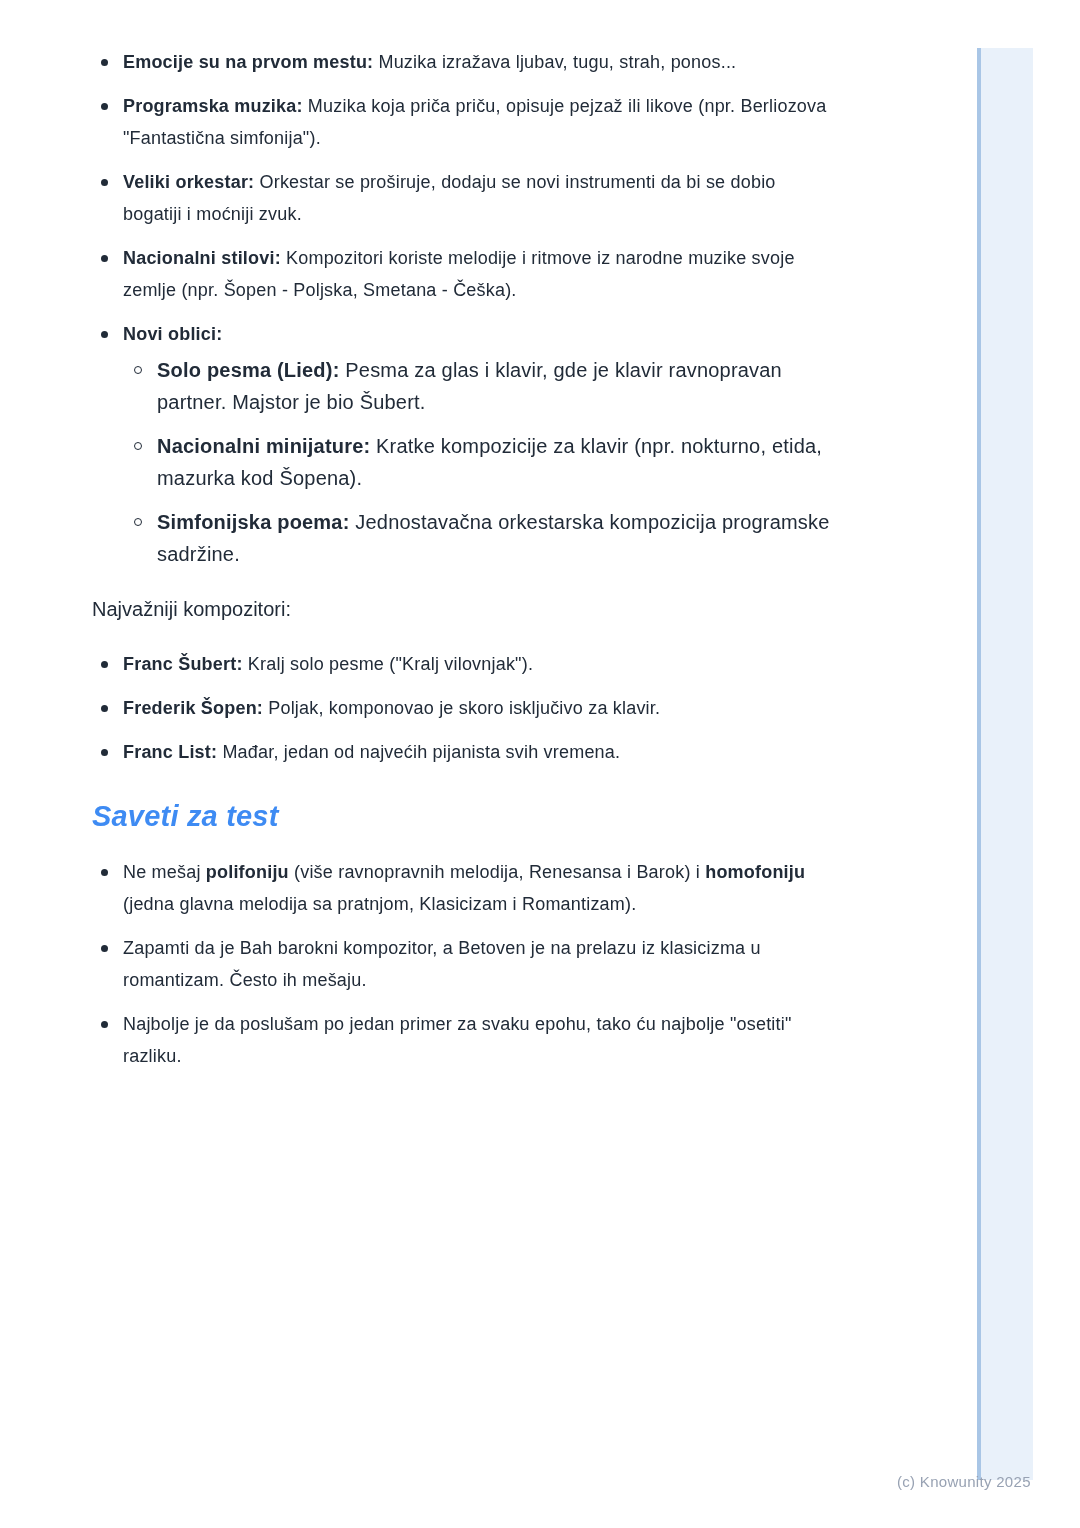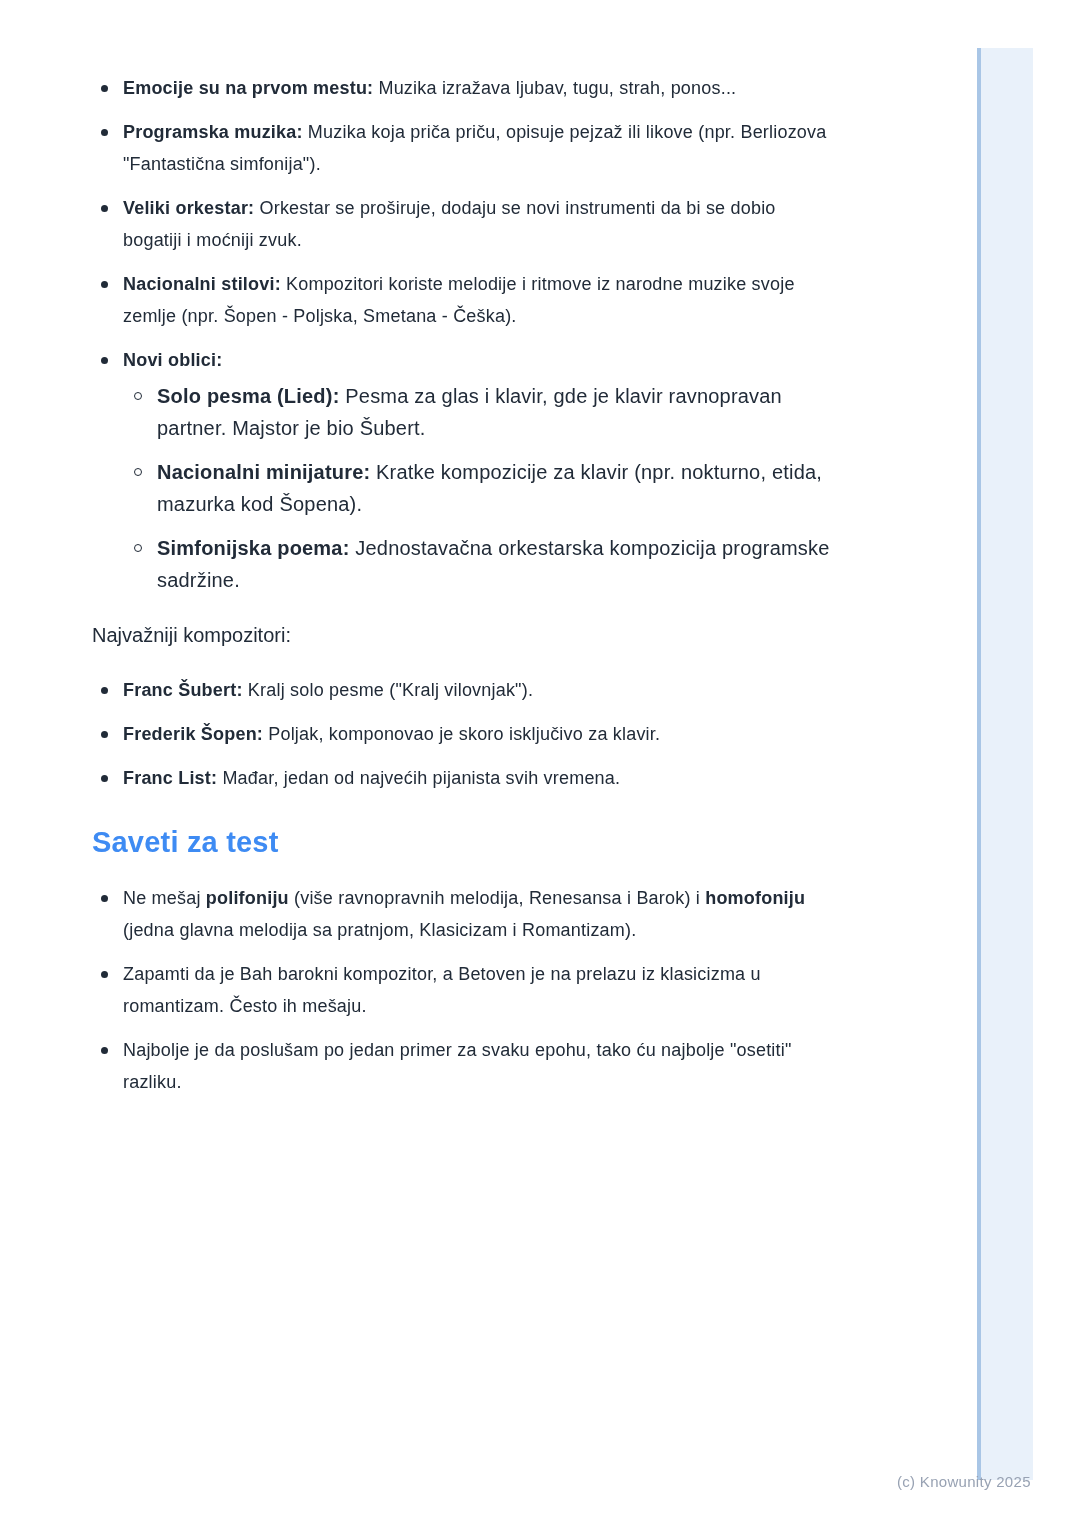--- a/index.html
+++ b/index.html
@@ -15,21 +15,21 @@
     width: 1080px;
     height: 1528px;
     background: #ffffff;
     position: relative;
     overflow: hidden;
     font-family: "Liberation Sans", "DejaVu Sans", sans-serif;
     color: var(--text);
   }
   .content {
     position: absolute;
-    top: 72px;
+    top: 46px;
     left: 92px;
     width: 740px;
   }
   ul.blist {
     list-style: none;
     margin: 0;
     padding: 0;
   }
   ul.blist > li {
     position: relative;
@@ -82,20 +82,21 @@
     color: var(--text);
     margin: 24px 0 24px 0;
   }
   h2.heading-saveti {
     font-size: 29px;
     line-height: 36px;
     font-weight: 700;
     color: var(--accent-blue);
     margin: 30px 0 22px 0;
     letter-spacing: 0.2px;
+    font-style: italic;
   }
   .side-panel {
     position: absolute;
     left: 977px;
     top: 48px;
     width: 56px;
     height: 1432px;
     background: var(--panel-bg);
     border-left: 4px solid var(--panel-border);
     z-index: 1;

